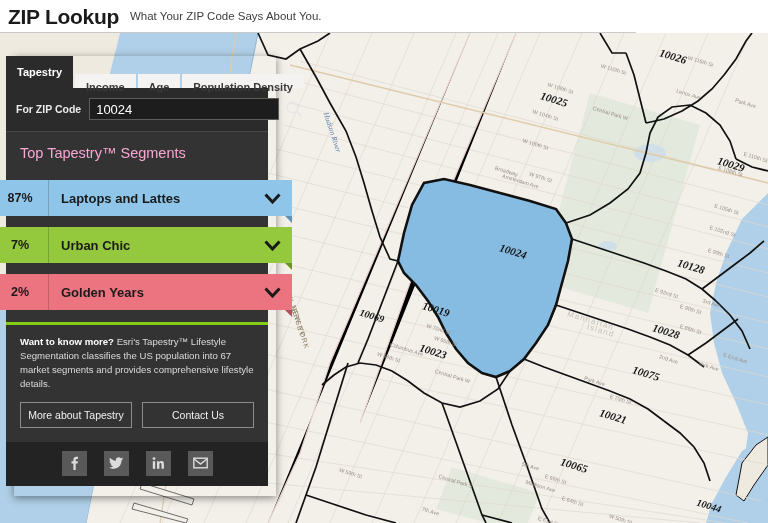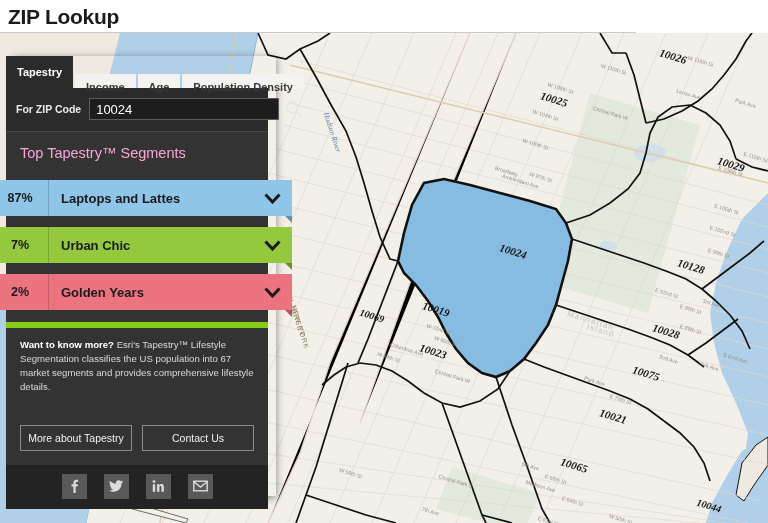--- a/index.html
+++ b/index.html
@@ -112,31 +112,31 @@
     flex:1;padding-left:12px;font-size:13px;font-weight:bold;color:#1a1a1a;
   }
   .bar .chev{width:40px;display:flex;align-items:center;justify-content:center;}
   .bar .fold{
     position:absolute;right:0;top:36px;width:0;height:0;
     border-left:7px solid transparent;
   }
 
   .infobox{
     background:#333333;padding:10px 14px 14px 14px;box-sizing:border-box;
-    border-top:6px solid #84cc16;
+    border-top:3px solid #84cc16;
   }
   .infobox p{
     margin:0 0 11px 0;font-size:9.6px;line-height:1.45;color:#dadada;
   }
   .infobox p b{color:#ffffff;}
   .btnrow{display:flex;gap:10px;}
   .obtn{
     flex:1;height:24px;border:1px solid #8c8c8c;background:transparent;
     color:#f0f0f0;font-size:10.5px;font-family:"Liberation Sans",sans-serif;
-    cursor:pointer;display:flex;align-items:center;justify-content:center;margin-top:20px;
+    cursor:pointer;display:flex;align-items:center;justify-content:center;
   }
 
   .social{
     background:#232323;padding:9px 0 10px 0;display:flex;
     justify-content:center;gap:17px;
   }
   .sicon{
     width:25px;height:25px;background:#595959;cursor:pointer;
     display:flex;align-items:center;justify-content:center;
   }
@@ -322,20 +322,21 @@
             <text x="612" y="387" class="ziplabel" font-size="11" transform="rotate(17 612 387)" text-anchor="middle">10021</text>
             <text x="573" y="436" class="ziplabel" font-size="11" transform="rotate(17 573 436)" text-anchor="middle">10065</text>
             <text x="708" y="476" class="ziplabel" font-size="10" transform="rotate(17 708 476)" text-anchor="middle">10044</text>
           </g>
       </g>
     </svg>
   </div>
 
   <div class="header">
     <div class="title">ZIP Lookup</div>
+    <div class="tagline">What Your ZIP Code Says About You.</div>
   </div>
 
   <div class="panel-shadow"></div>
   <div class="panel">
 
     <div class="tabs">
       <div class="tab active">Tapestry</div>
       <div class="tab">Income</div>
       <div class="tab">Age</div>
       <div class="tab">Population Density</div>

